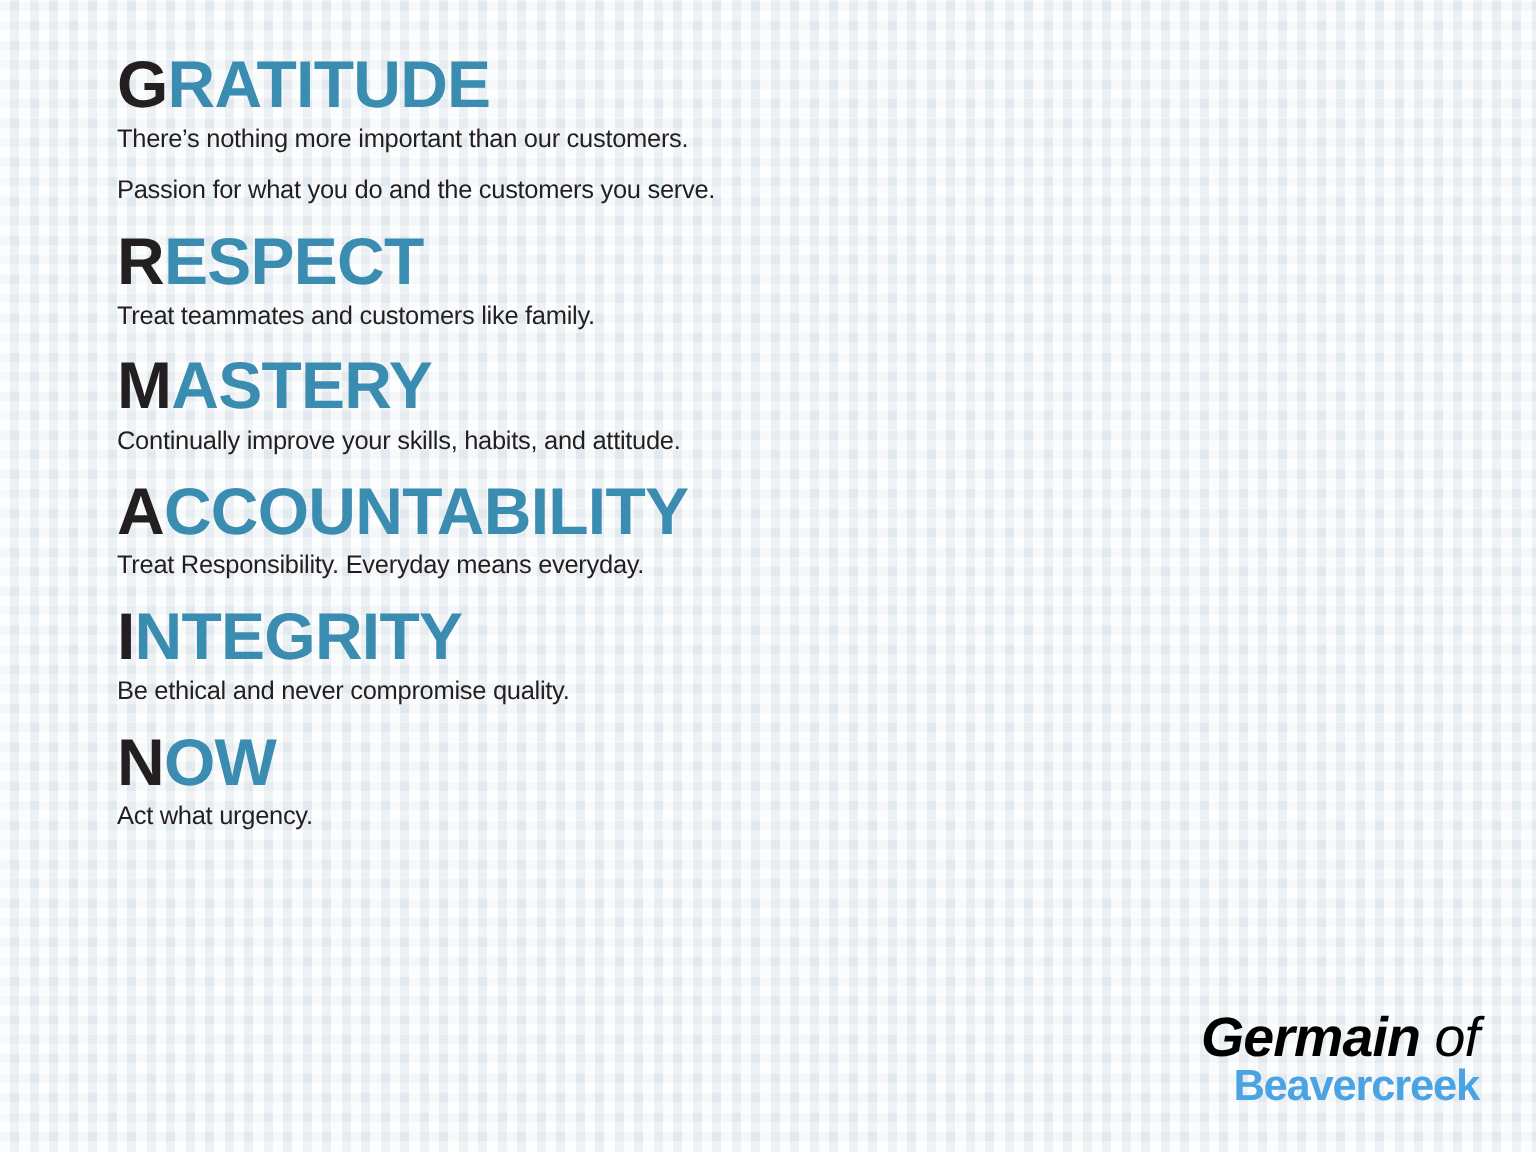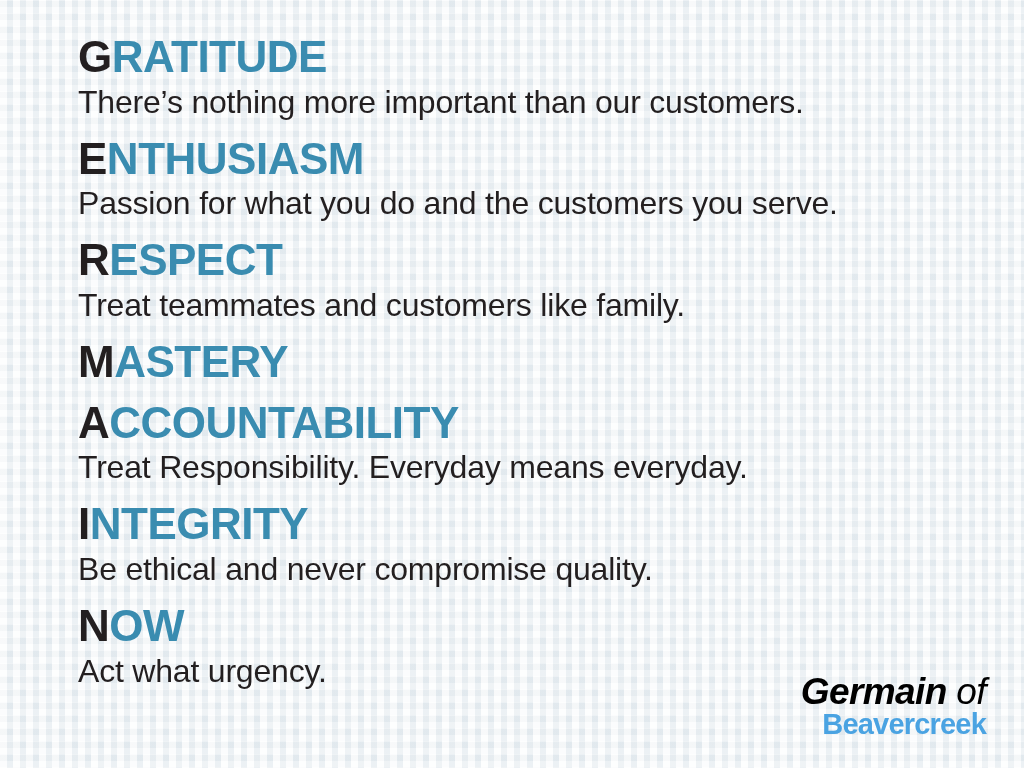--- a/index.html
+++ b/index.html
@@ -56,21 +56,21 @@
     letter-spacing:-0.5px;
     line-height:1.06;
     color:#3a8cb0;
     white-space:nowrap;
   }
   .value-heading .initial {
     color:#231f20;
   }
 
   .value-desc {
-    font-size:32px;
+    font-size:17px;
     font-weight:400;
     line-height:1.22;
     color:#231f20;
     letter-spacing:-0.2px;
     margin-top:2px;
     white-space:nowrap;
   }
 
   
   #logo {
@@ -104,31 +104,31 @@
 <div id="texture"></div>
 
 <div id="page">
 
   <div class="value-block">
     <div class="value-heading"><span class="initial">G</span><span class="rest">RATITUDE</span></div>
     <div class="value-desc">There’s nothing more important than our customers.</div>
   </div>
 
   <div class="value-block">
-    <div class="value-heading"><span class="initial">E</span><span class="rest">NTHUSIASM</span></div>
     <div class="value-desc">Passion for what you do and the customers you serve.</div>
   </div>
 
   <div class="value-block">
     <div class="value-heading"><span class="initial">R</span><span class="rest">ESPECT</span></div>
     <div class="value-desc">Treat teammates and customers like family.</div>
   </div>
 
   <div class="value-block">
     <div class="value-heading"><span class="initial">M</span><span class="rest">ASTERY</span></div>
+    <div class="value-desc">Continually improve your skills, habits, and attitude.</div>
   </div>
 
   <div class="value-block">
     <div class="value-heading"><span class="initial">A</span><span class="rest">CCOUNTABILITY</span></div>
     <div class="value-desc">Treat Responsibility. Everyday means everyday.</div>
   </div>
 
   <div class="value-block">
     <div class="value-heading"><span class="initial">I</span><span class="rest">NTEGRITY</span></div>
     <div class="value-desc">Be ethical and never compromise quality.</div>

